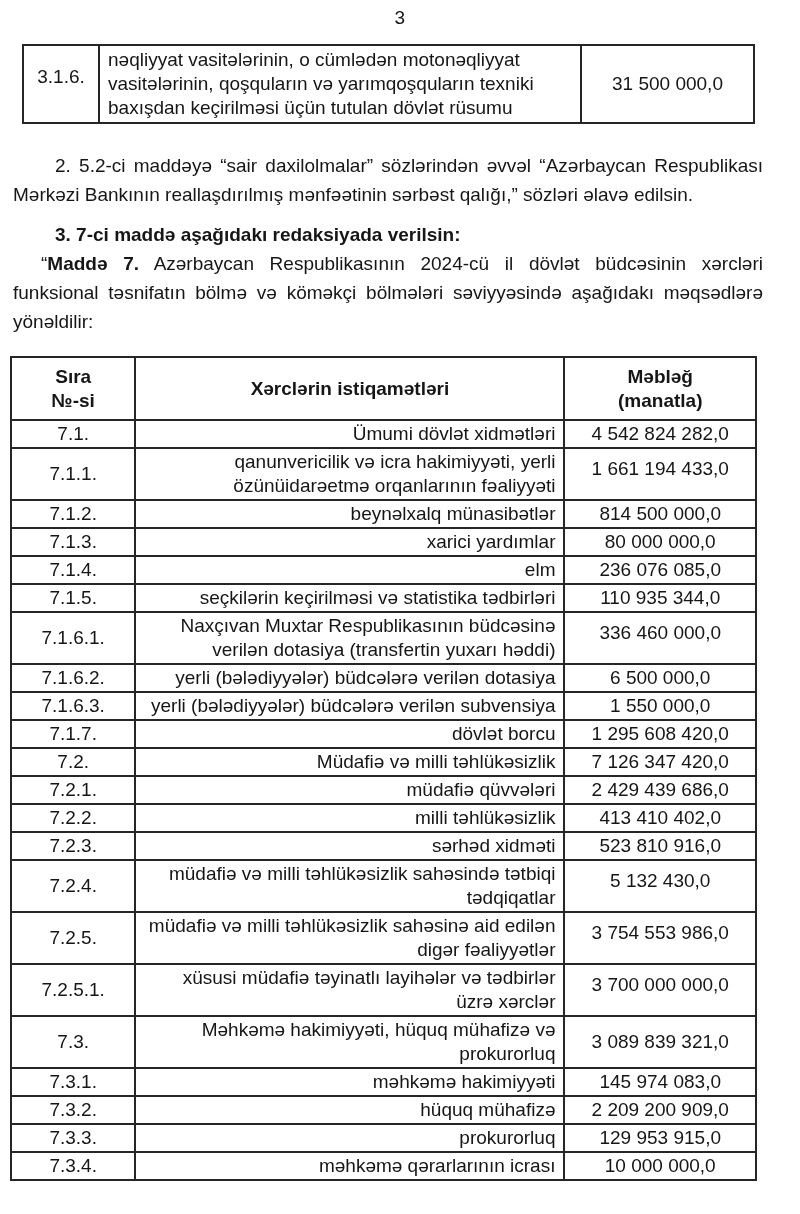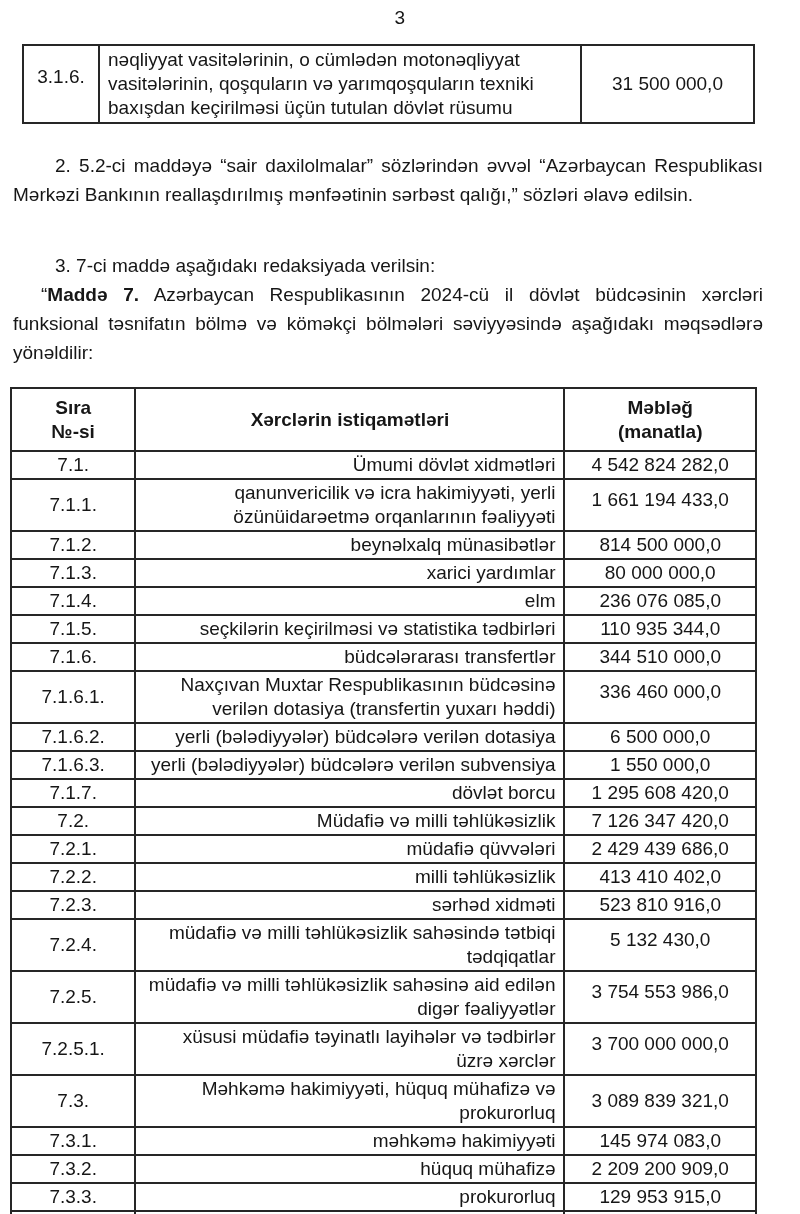--- a/index.html
+++ b/index.html
@@ -32,21 +32,21 @@
   .top-table .tt-desc  { width: 482px; text-align: left; padding: 2px 8px; }
   .top-table .tt-amount{ width: 173px; text-align: center; vertical-align: middle; padding: 2px 4px; }
   
   .para {
     margin-left: 13px;
     margin-right: 37px;
     line-height: 29px;
     text-align: justify;
   }
   .para-2 { margin-top: 27px; text-indent: 42px; }
-  .para-3 { margin-top: 42px; text-indent: 42px; }
+  .para-3 { margin-top: 11px; text-indent: 42px; font-weight: bold; }
   .para-4 { margin-top: 0;    text-indent: 28px; }
   b { font-weight: bold; }
   
   .main-table {
     margin: 20px 0 0 10px;
     width: 747px;
     table-layout: fixed;
     line-height: 24px;
   }
   .main-table th {
@@ -130,25 +130,20 @@
           <td class="label-cell">elm</td>
           <td class="amount-cell">236 076 085,0</td>
         </tr>
 
         <tr>
           <td class="no-cell">7.1.5.</td>
           <td class="label-cell">seçkilərin keçirilməsi və statistika tədbirləri</td>
           <td class="amount-cell">110 935 344,0</td>
         </tr>
 
-        <tr>
-          <td class="no-cell">7.1.6.</td>
-          <td class="label-cell">büdcələrarası transfertlər</td>
-          <td class="amount-cell">344 510 000,0</td>
-        </tr>
 
         <tr>
           <td class="no-cell">7.1.6.1.</td>
           <td class="label-cell">Naxçıvan Muxtar Respublikasının büdcəsinə verilən dotasiya (transfertin yuxarı həddi)</td>
           <td class="amount-cell vb">336 460 000,0</td>
         </tr>
 
         <tr>
           <td class="no-cell">7.1.6.2.</td>
           <td class="label-cell">yerli (bələdiyyələr) büdcələrə verilən dotasiya</td>

